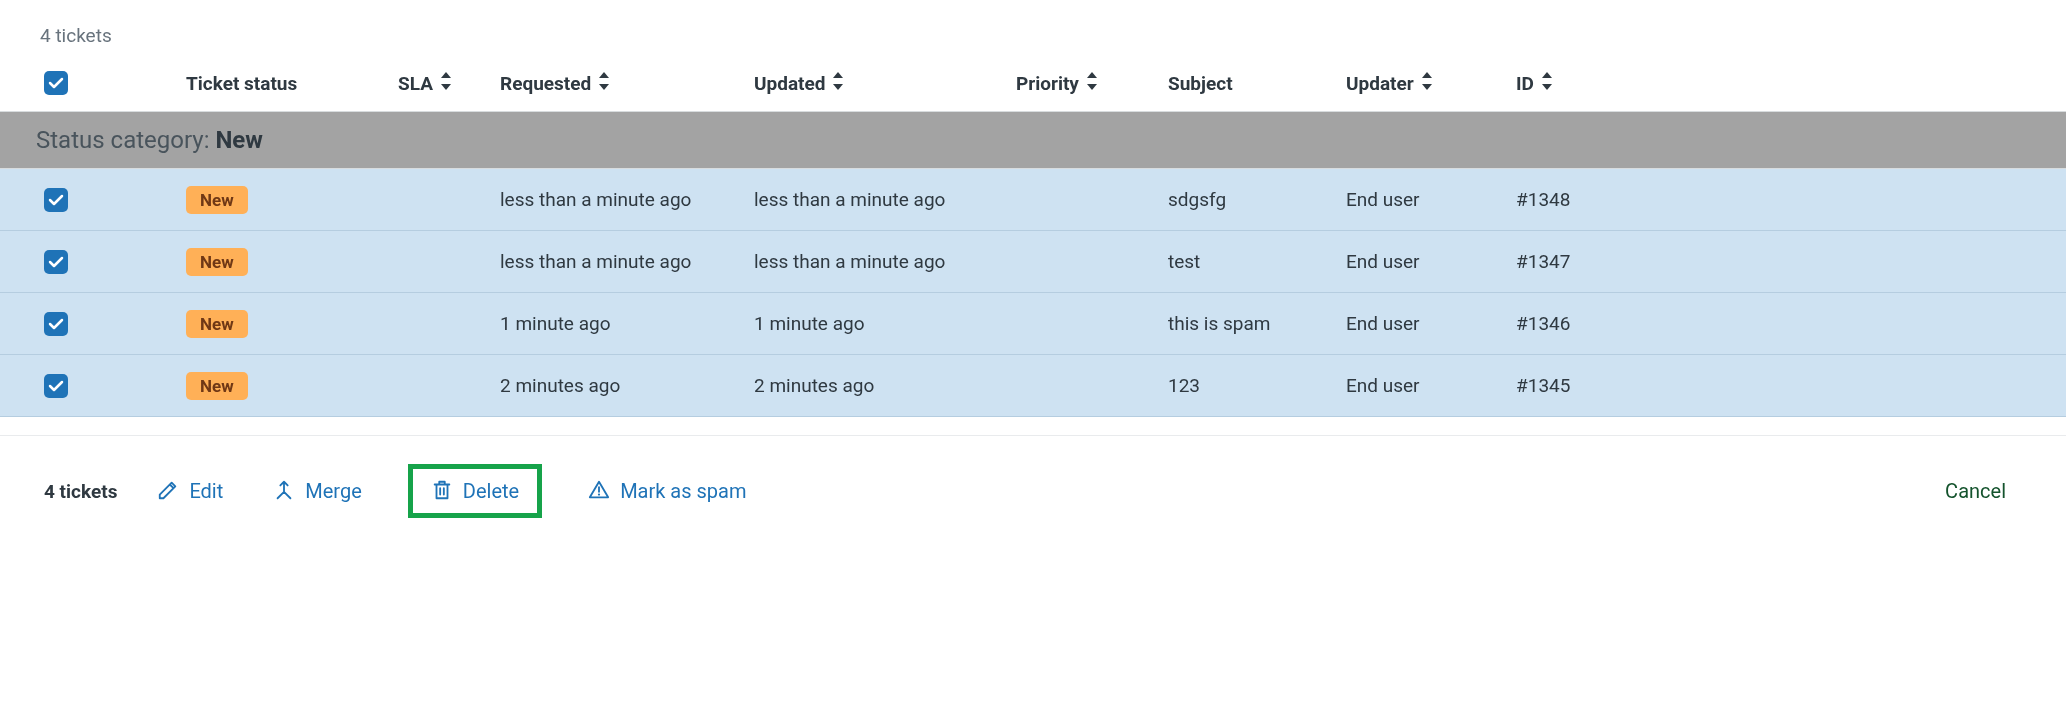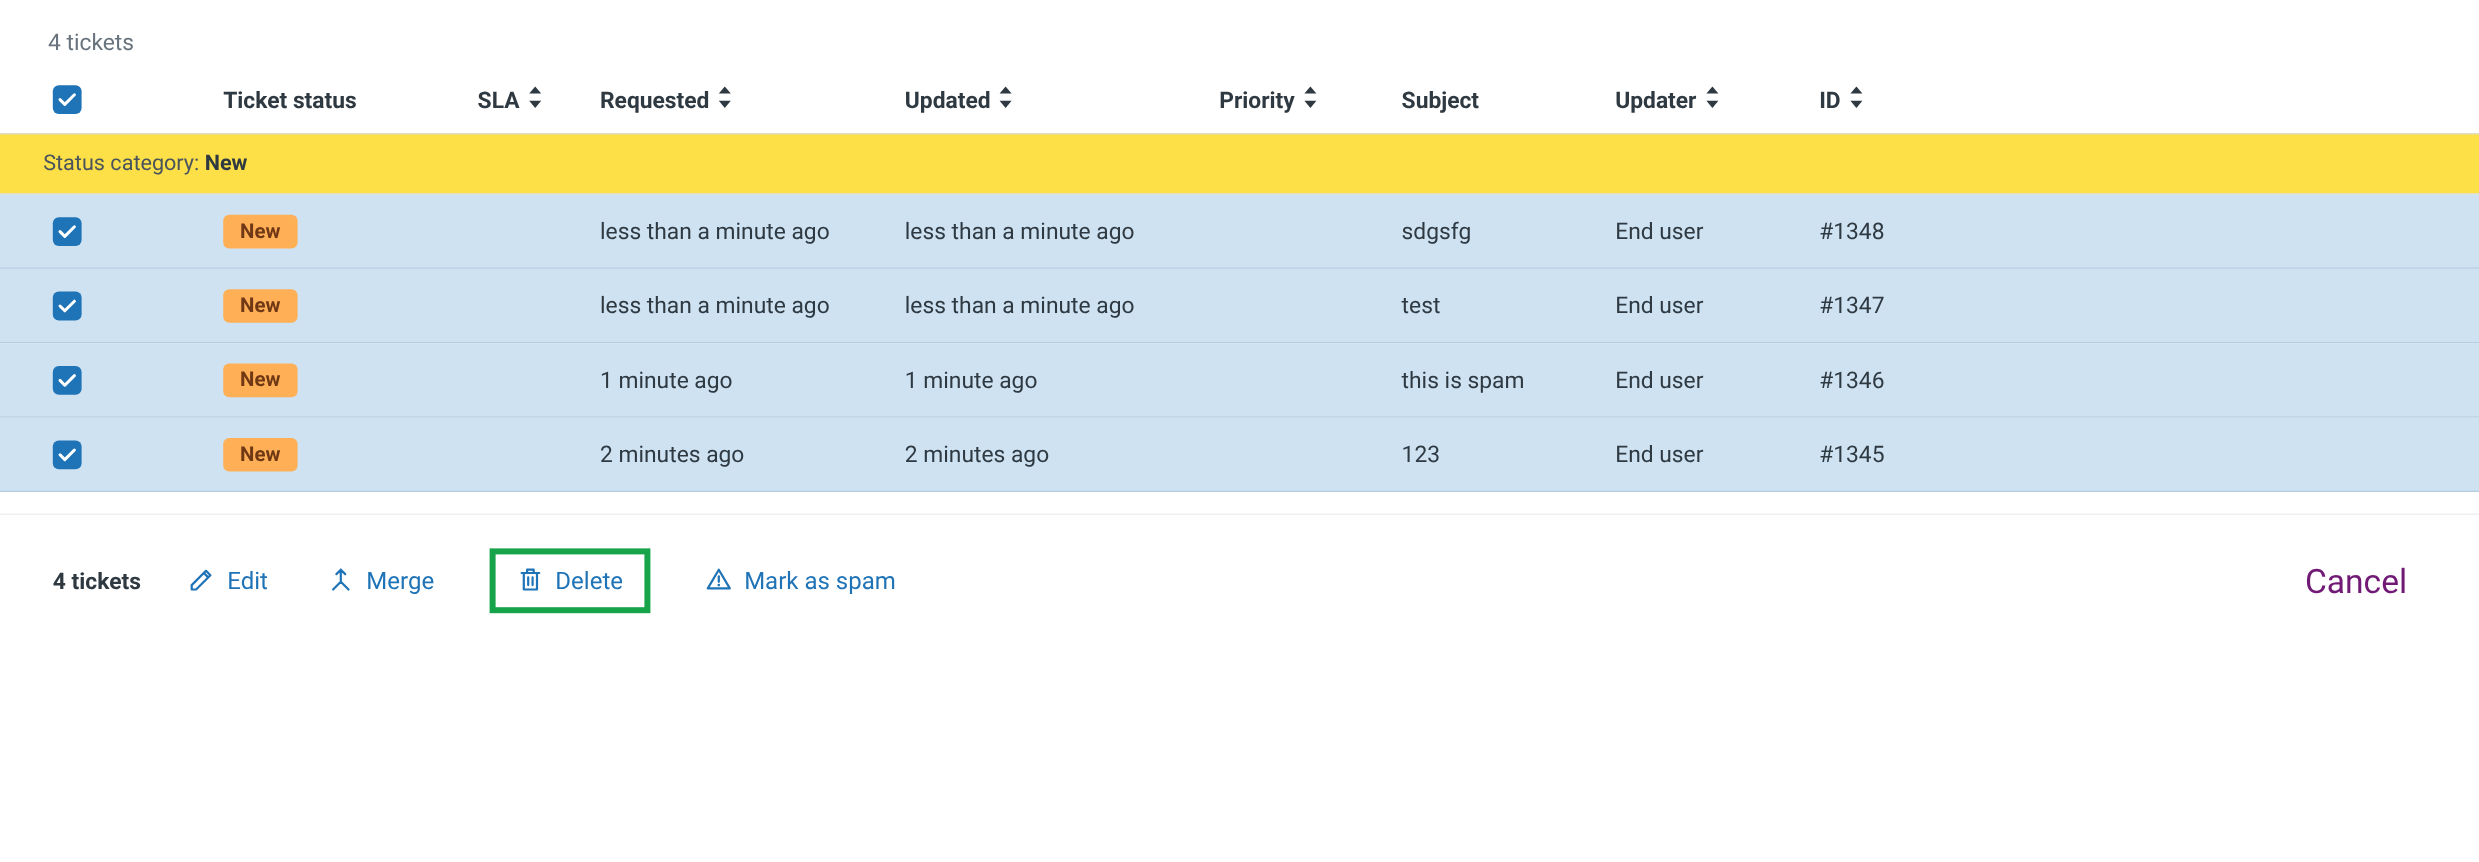--- a/index.html
+++ b/index.html
@@ -60,26 +60,26 @@
       background: #1f73b7;
       border-radius: 5px;
       display: flex;
       align-items: center;
       justify-content: center;
       cursor: pointer;
       flex-shrink: 0;
     }
     .checkbox svg { width: 16px; height: 16px; }
     .group-header {
-      background: #fde047;
+      background: #a3a3a3;
       border-top: 1px solid #d8dcde;
       border-bottom: 1px solid #d8dcde;
       padding: 14px 0 14px 36px;
       color: #49545c;
-      font-size: 18px;
+      font-size: 24px;
     }
     .group-header .value { font-weight: 700; color: #2f3941; }
     .data-row {
       display: flex;
       align-items: center;
       width: 100%;
       background: #cee2f2;
       border-bottom: 1px solid #b5cde0;
       height: 62px;
     }
@@ -116,22 +116,22 @@
       padding: 6px 4px;
     }
     .action-btn svg { width: 22px; height: 22px; flex-shrink: 0; }
     .delete-highlight {
       border: 5px solid #16a34a;
       padding: 10px 18px;
       margin-right: 42px;
     }
     .cancel-btn {
       margin-left: auto;
-      color: #701a75;
-      font-size: 28px;
+      color: #14532d;
+      font-size: 20px;
       cursor: pointer;
     }
   </style>
 </head>
 <body>
 
 <div class="container">
 
   <div class="ticket-count-top">4 tickets</div>
 

